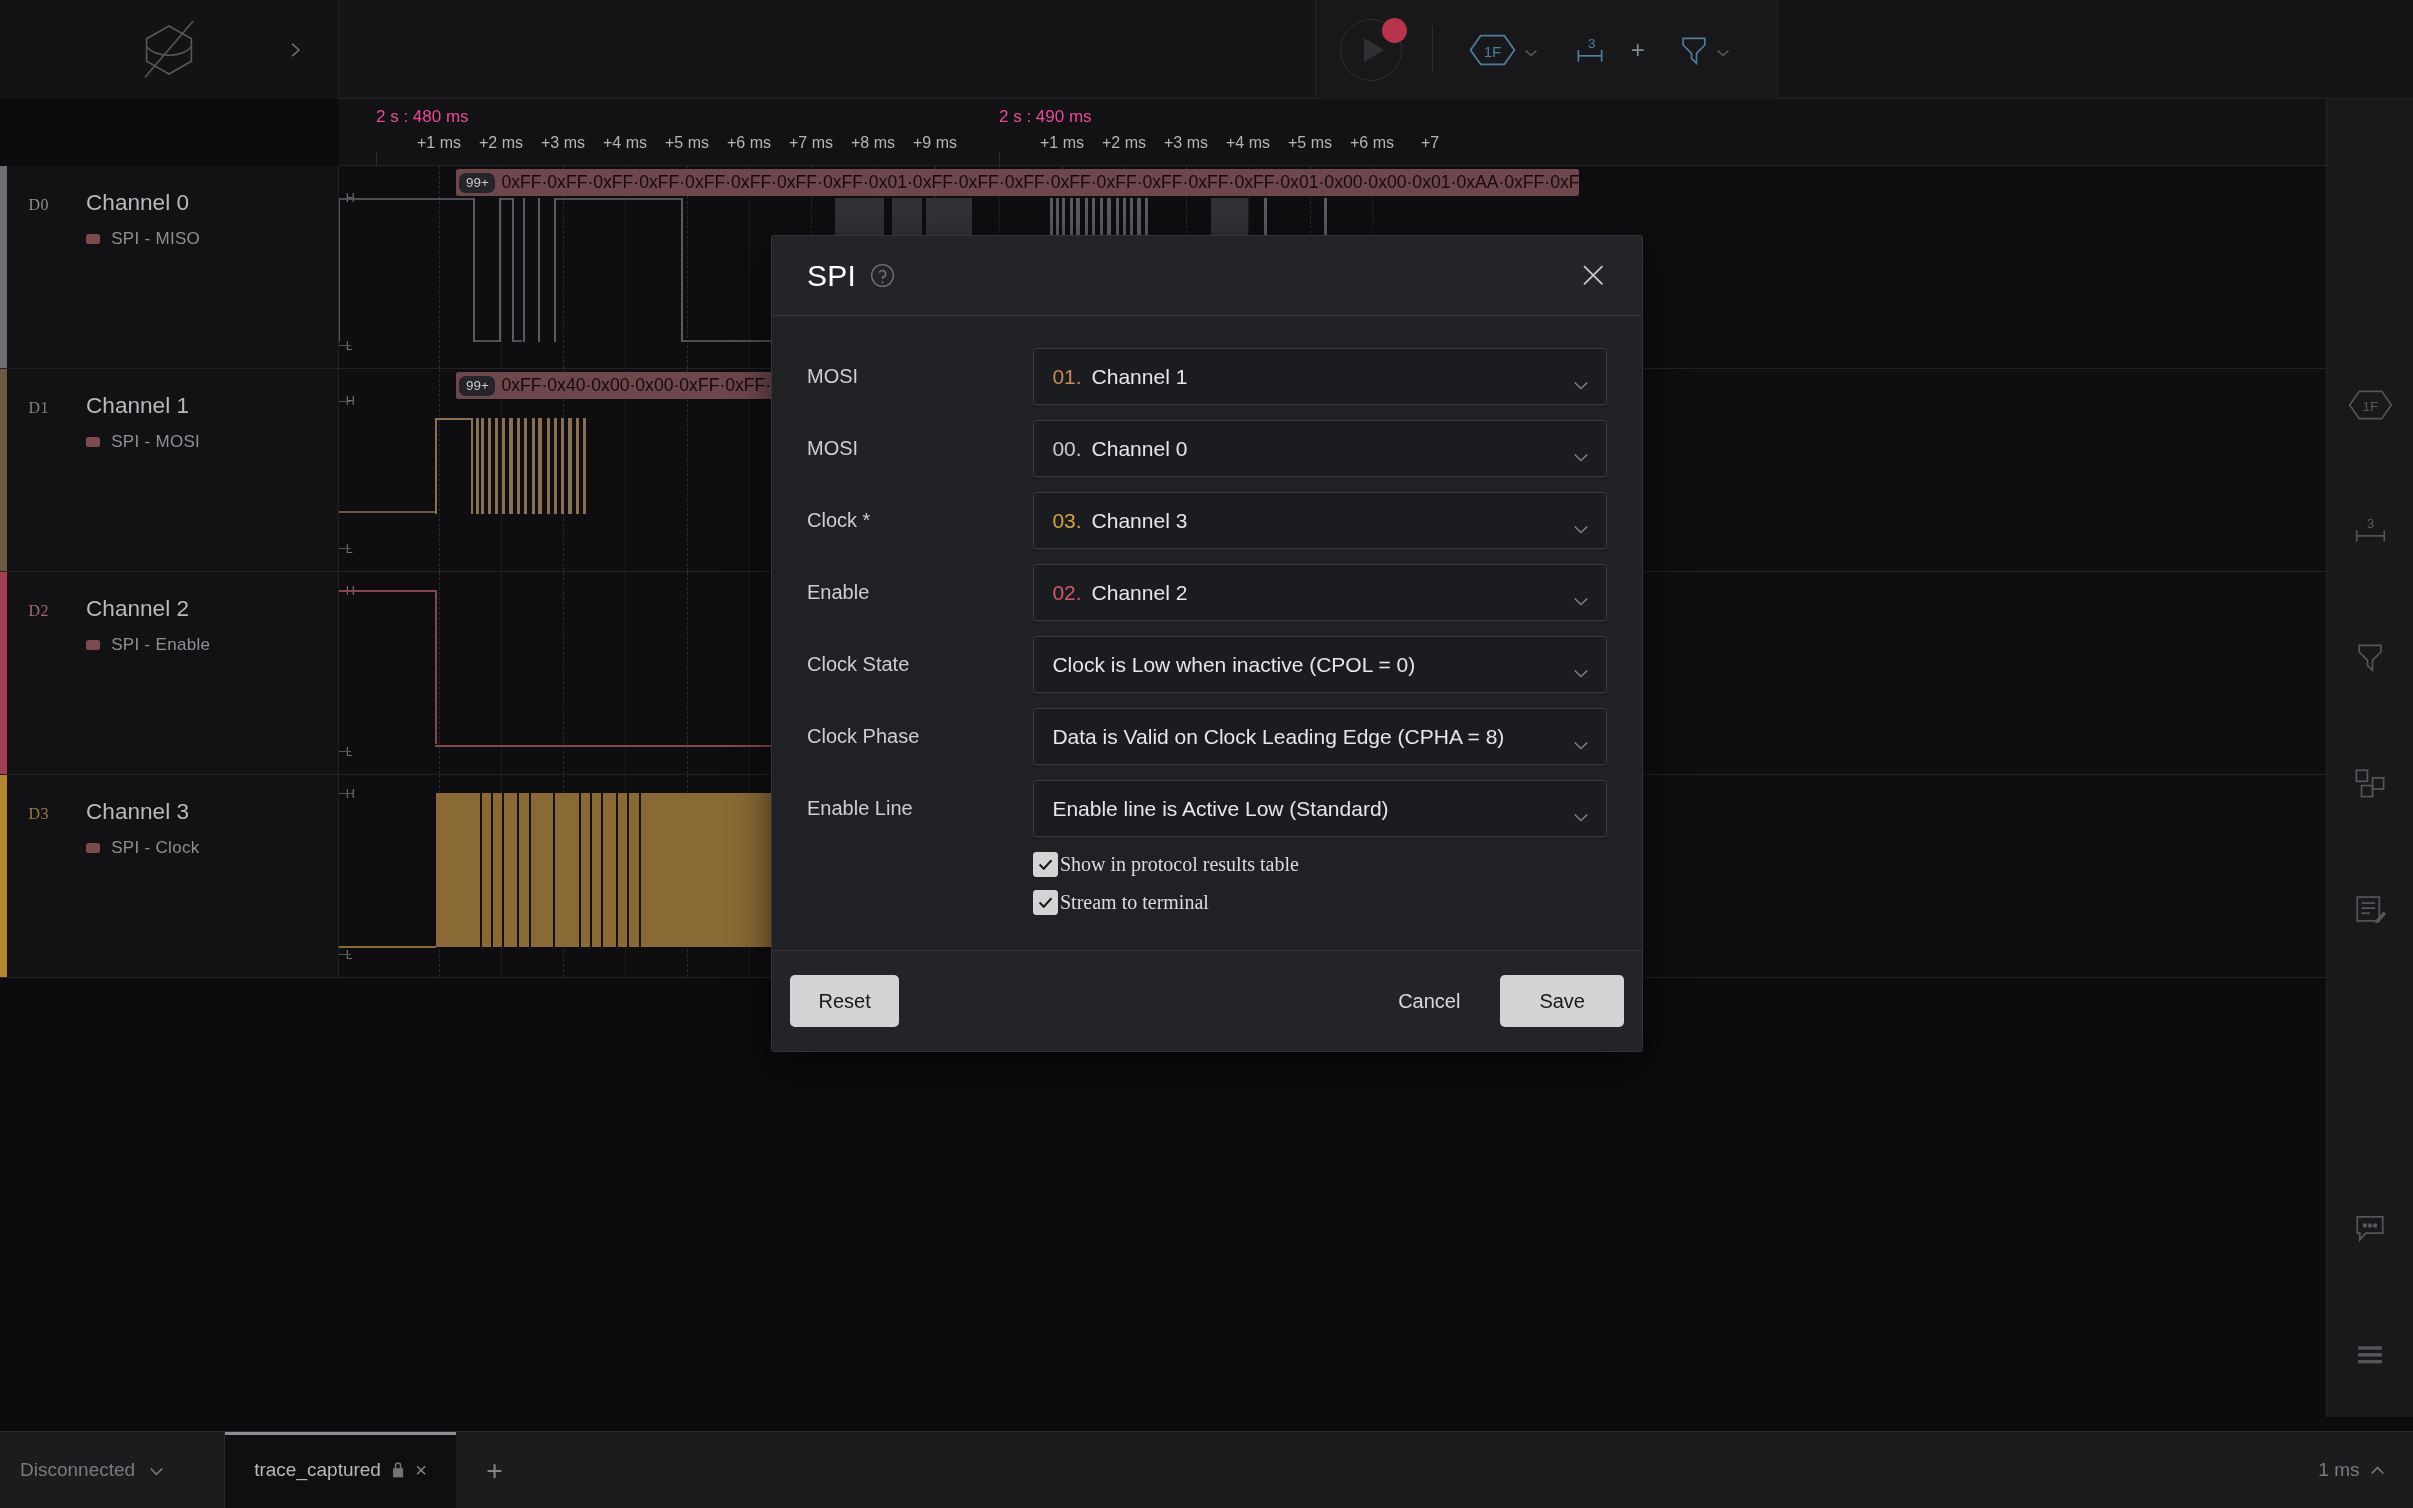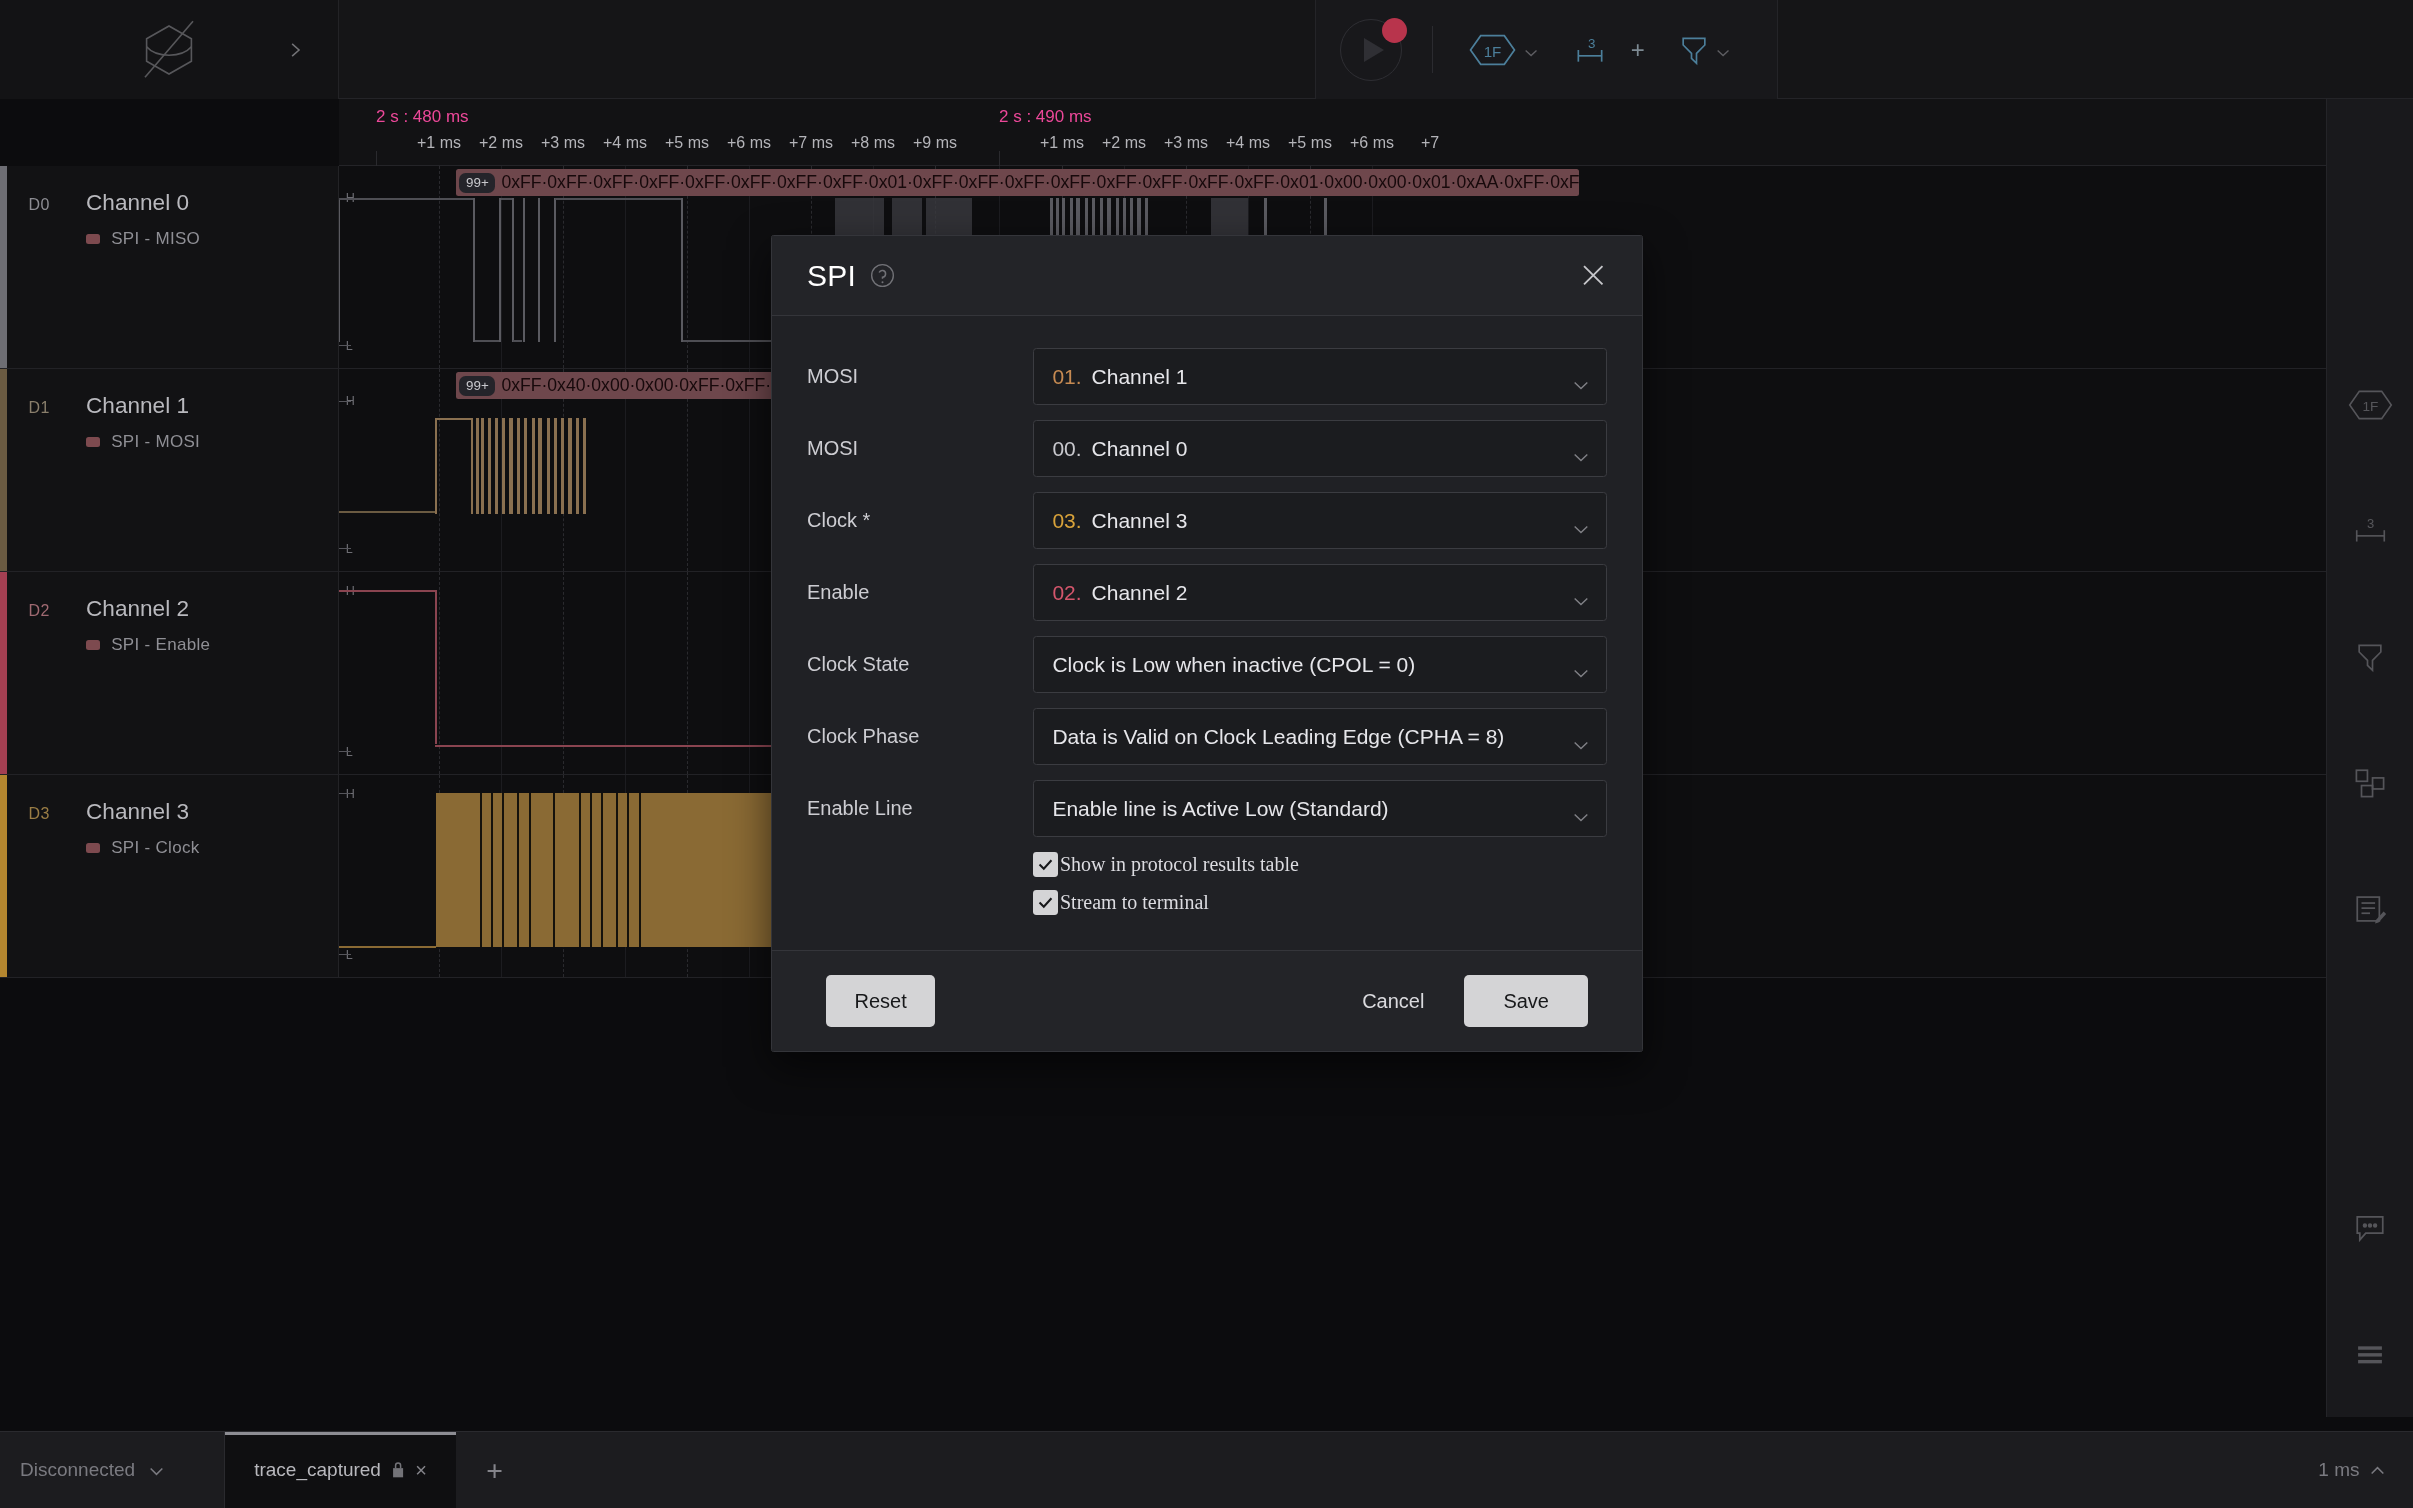--- a/index.html
+++ b/index.html
@@ -66,21 +66,21 @@
   .rline { position: absolute; top: 52px; width: 0.8px; height: 15px; background: #2a2a2e; }
 
   
   .lanes { position: absolute; left: 0; top: 166px; width: 2326px; }
   .lane { position: relative; height: 203px; border-bottom: 0.8px solid #222226; display: flex; }
   .lane-head {
     width: 339px; height: 100%; background: #121214; position: relative;
     border-right: 0.8px solid #232326; padding: 20px 0 0 0;
   }
   .lane-colorbar { position: absolute; left: 0; top: 0; width: 6.7px; height: 100%; }
-  .lane-id { position: absolute; left: 28.5px; top: 30px; font-size: 16px; letter-spacing: 0.4px; }
+  .lane-id { position: absolute; left: 28.5px; top: 30px; font-size: 16px; letter-spacing: 0.4px; font-family: Liberation Serif, serif; }
   .lane-name { position: absolute; left: 86px; top: 23.5px; font-size: 22.6px; color: #b9b9be; }
   .lane-sub { position: absolute; left: 86px; top: 63px; display: flex; align-items: center; gap: 11px; }
   .sub-chip { width: 14.2px; height: 9.2px; border-radius: 2.5px; background: #7d4a4f; }
   .sub-txt { font-size: 17px; color: #8f8f95; letter-spacing: 0.3px; }
   .lane-body { flex: 1; position: relative; background: #0e0e10; overflow: hidden; }
   .hl { position: absolute; left: 6.7px; font-size: 12.6px; color: #6d6d73; }
   .hl.h { top: 25px; } .hl.l { bottom: 15px; }
   .hdash { position: absolute; left: 0; width: 11.7px; height: 0.8px; background: #55555b; }
 
   
@@ -161,21 +161,21 @@
   .fsel .dn { position: absolute; right: 17px; width: 16px; height: 10px; opacity: .68; }
   .cbrow { display: flex; align-items: center; margin-left: 226px; margin-top: 13.4px; cursor: pointer; }
   .cbox {
     width: 25px; height: 25px; border-radius: 3.4px; background: #d4d4d6;
     display: flex; align-items: center; justify-content: center; flex: none;
   }
   .cbox svg { width: 17px; height: 17px; }
   .cblabel { font-size: 20px; color: #dcdce1; margin-left: 2px; font-family: Liberation Serif, serif; }
   .modal-foot {
     height: 101px; background: #232428; border-top: 0.8px solid #34353a;
-    display: flex; align-items: center; padding: 0 54px;
+    display: flex; align-items: center; padding: 0 18px;
   }
   .btn-light {
     background: #d4d4d6; color: #17181a; border: none; border-radius: 5px;
     height: 52px; padding: 0 28.5px; font-size: 20px; cursor: pointer;
     font-family: "Liberation Sans", sans-serif;
   }
   .btn-ghost {
     background: none; color: #dadade; border: none; height: 52px; padding: 0 25px;
     font-size: 20px; cursor: pointer; font-family: "Liberation Sans", sans-serif;
   }

